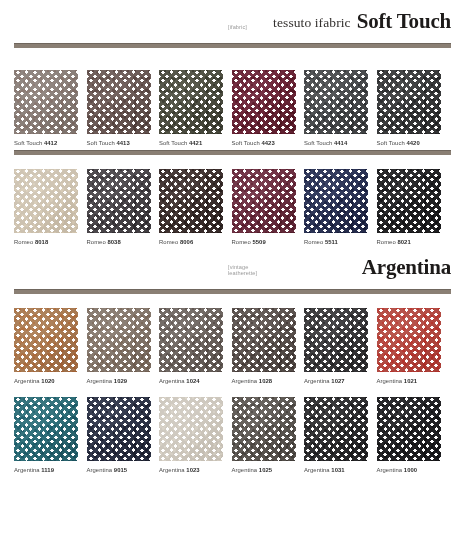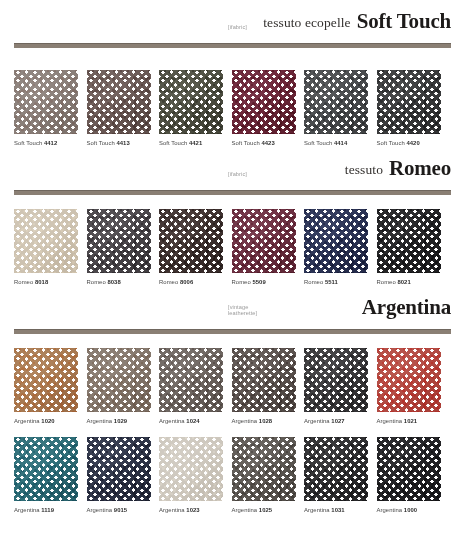--- a/index.html
+++ b/index.html
@@ -109,21 +109,21 @@
 </style>
 </head>
 <body>
 
 <div class="page">
   <div id="root">
       <div>
         <div class="section-head">
           <div class="cat-tag">[ifabric]</div>
           <div class="head-inner">
-            <span class="head-sub">tessuto ecopelle</span>
+            <span class="head-sub">tessuto ifabric</span>
             <span class="head-title">Soft Touch</span>
           </div>
         </div>
         <div class="rule"></div>
         <div class="sp-1"></div>
         <div class="row">
           <div class="cell">
             <div class="swatch-wrap">
               <div class="swatch" style="background: rgb(138, 127, 121);">
                 <div class="tex" style="background-image: radial-gradient(circle at 20% 25%, rgb(111, 100, 95) 0px, rgb(111, 100, 95) 1.2px, transparent 1.6px), radial-gradient(circle at 65% 60%, rgb(111, 100, 95) 0px, rgb(111, 100, 95) 1.4px, transparent 1.8px), radial-gradient(circle at 85% 15%, rgb(111, 100, 95) 0px, rgb(111, 100, 95) 1px, transparent 1.4px), radial-gradient(circle at 40% 85%, rgb(111, 100, 95) 0px, rgb(111, 100, 95) 1.3px, transparent 1.7px); background-size: 9px 9px, 13px 13px, 7px 7px, 11px 11px;"></div>
@@ -173,27 +173,20 @@
               <div class="swatch" style="background: rgb(58, 59, 60);">
                 <div class="tex" style="background-image: radial-gradient(circle at 20% 25%, rgb(38, 39, 40) 0px, rgb(38, 39, 40) 1.2px, transparent 1.6px), radial-gradient(circle at 65% 60%, rgb(38, 39, 40) 0px, rgb(38, 39, 40) 1.4px, transparent 1.8px), radial-gradient(circle at 85% 15%, rgb(38, 39, 40) 0px, rgb(38, 39, 40) 1px, transparent 1.4px), radial-gradient(circle at 40% 85%, rgb(38, 39, 40) 0px, rgb(38, 39, 40) 1.3px, transparent 1.7px); background-size: 9px 9px, 13px 13px, 7px 7px, 11px 11px;"></div>
                 <div class="tex" style="background: radial-gradient(at 35% 30%, rgba(255, 255, 255, 0.3), rgba(0, 0, 0, 0) 62%), radial-gradient(at 78% 82%, rgba(0, 0, 0, 0.28), rgba(0, 0, 0, 0) 60%); opacity: 0.85; mix-blend-mode: soft-light;"></div>
               </div>
             </div>
             <div class="caption"><span>Soft Touch </span><b>4420</b></div>
           </div>
         </div>
       </div>
       <div>
-        <div class="section-head">
-          <div class="cat-tag">[ifabric]</div>
-          <div class="head-inner">
-            <span class="head-sub">tessuto</span>
-            <span class="head-title">Romeo</span>
-          </div>
-        </div>
         <div class="rule"></div>
         <div class="sp-2"></div>
         <div class="row">
           <div class="cell">
             <div class="swatch-wrap">
               <div class="swatch" style="background: rgb(205, 194, 176);">
                 <div class="tex" style="background-image: radial-gradient(circle at 20% 25%, rgb(179, 167, 149) 0px, rgb(179, 167, 149) 1.2px, transparent 1.6px), radial-gradient(circle at 65% 60%, rgb(179, 167, 149) 0px, rgb(179, 167, 149) 1.4px, transparent 1.8px), radial-gradient(circle at 85% 15%, rgb(179, 167, 149) 0px, rgb(179, 167, 149) 1px, transparent 1.4px), radial-gradient(circle at 40% 85%, rgb(179, 167, 149) 0px, rgb(179, 167, 149) 1.3px, transparent 1.7px); background-size: 9px 9px, 13px 13px, 7px 7px, 11px 11px;"></div>
                 <div class="tex" style="background: radial-gradient(at 35% 30%, rgba(255, 255, 255, 0.3), rgba(0, 0, 0, 0) 62%), radial-gradient(at 78% 82%, rgba(0, 0, 0, 0.28), rgba(0, 0, 0, 0) 60%); opacity: 0.85; mix-blend-mode: soft-light;"></div>
               </div>
             </div>

